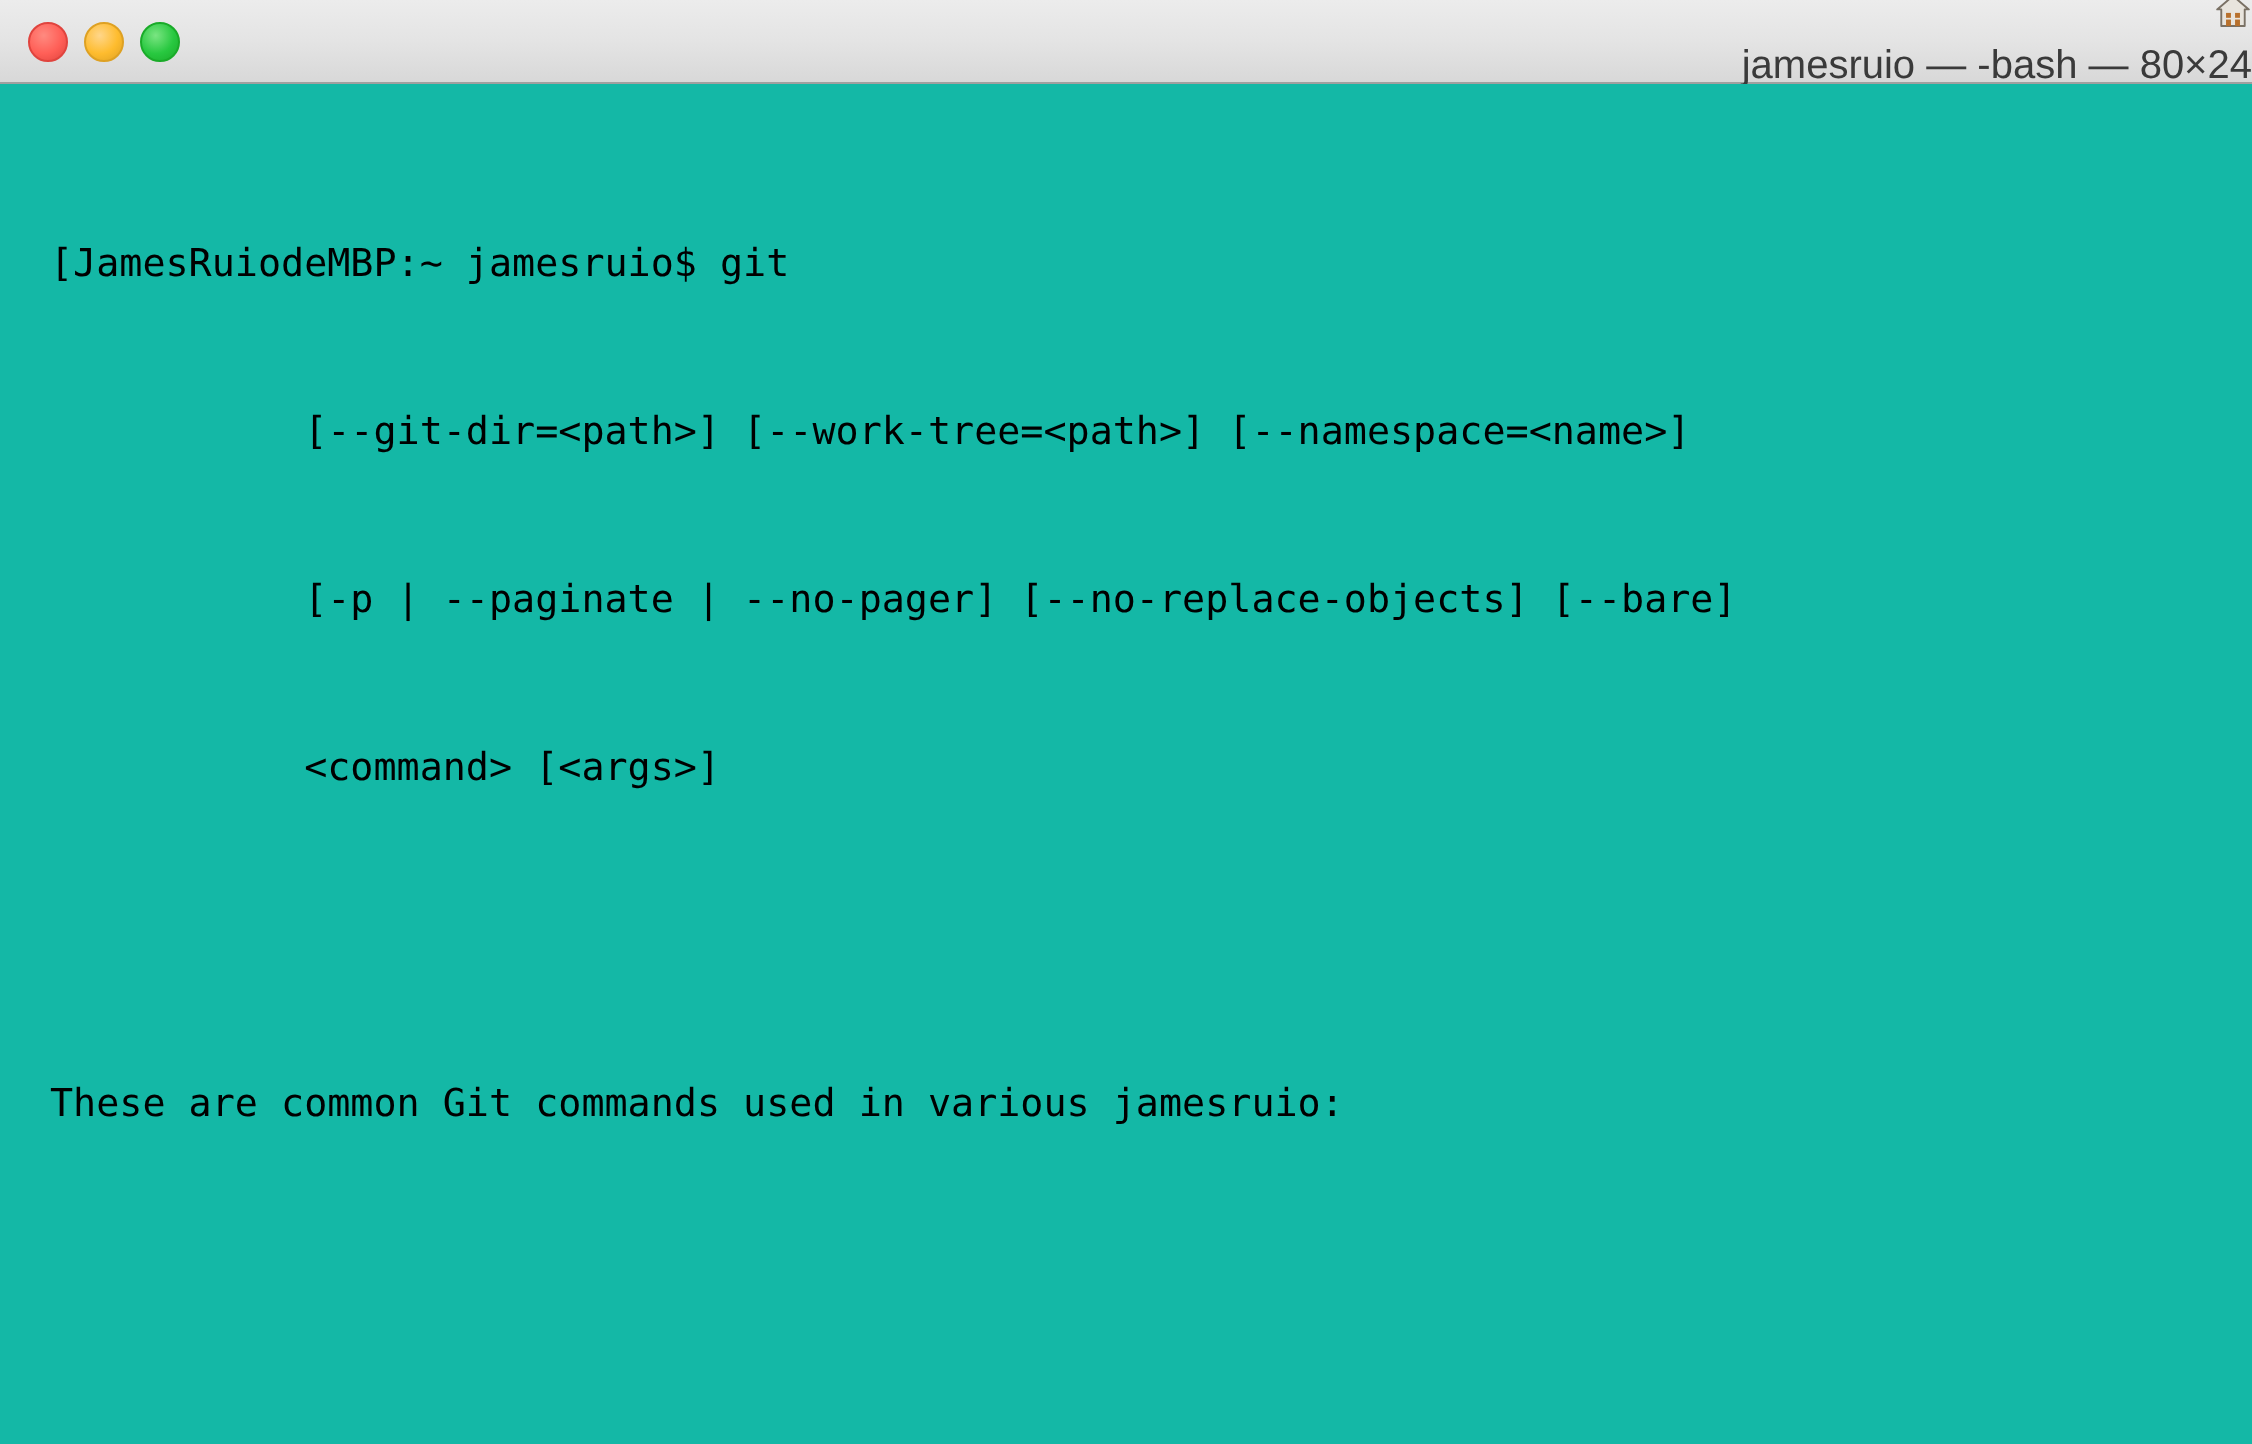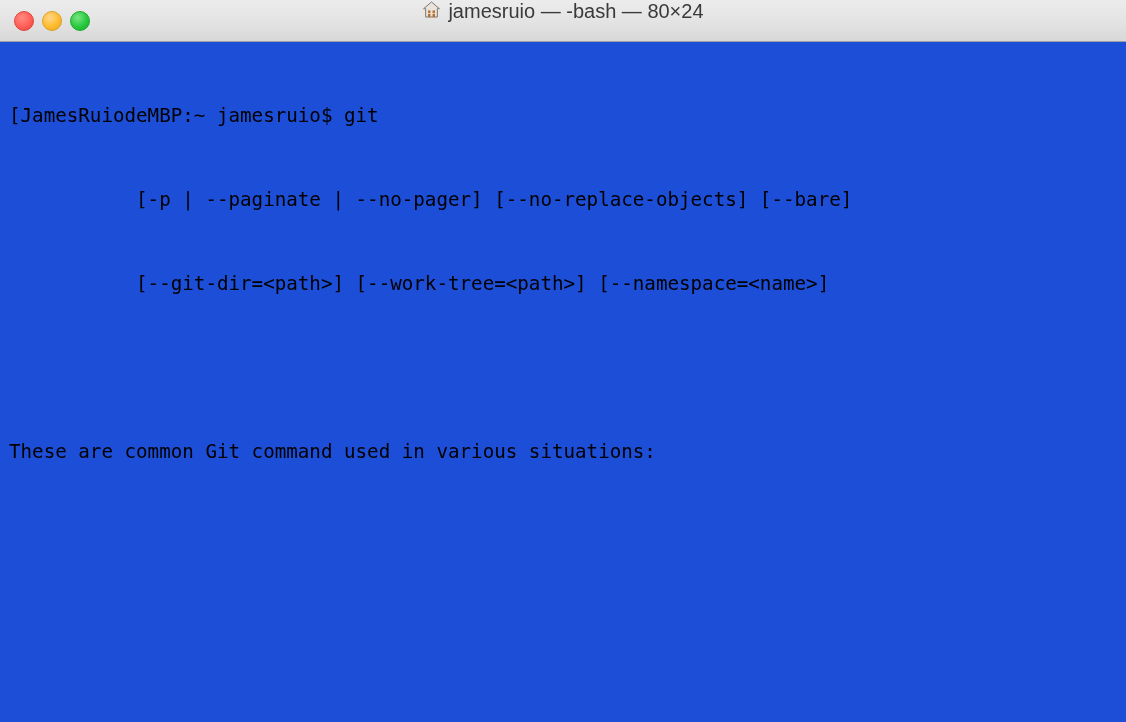--- a/index.html
+++ b/index.html
@@ -65,24 +65,25 @@
     box-sizing: border-box;
   }
 
   #title-center {
     position: absolute;
     left: 0;
     right: 0;
     top: 0;
     bottom: 0;
     display: flex;
-    align-items: flex-start;
+    align-items: flex-end;
     justify-content: center;
     gap: 7px;
     pointer-events: none;
+    flex-direction: column;
   }
 
   #home-icon {
     width: 19px;
     height: 19px;
     display: block;
     flex: 0 0 auto;
   }
 
   #title-text {
@@ -90,24 +91,24 @@
     font-size: 20px;
     font-weight: 400;
     color: #3a3a3a;
     letter-spacing: 0px;
     white-space: pre;
   }
 
   
   #terminal {
     flex: 1 1 auto;
-    background: #1d4ed8;
+    background: #14b8a6;
     overflow: hidden;
     position: relative;
-    padding: 0;
+    padding: 16px;
   }
 
   #screen {
     font-family: "DejaVu Sans Mono", monospace;
     font-size: 19.2px;
     line-height: 28px;
     color: #000000;
     white-space: pre;
     padding-left: 9px;
     padding-top: 4px;
@@ -143,24 +144,25 @@
         <rect x="13.3" y="17.4" width="3.1" height="4.1" fill="#b8702c"></rect>
       </svg>
       <span id="title-text">jamesruio — -bash — 80×24</span>
     </div>
 
   </div>
 
   <div id="terminal">
     <div id="screen">
       <div class="line">[JamesRuiodeMBP:~ jamesruio$ git</div>
+      <div class="line">           [--git-dir=&lt;path&gt;] [--work-tree=&lt;path&gt;] [--namespace=&lt;name&gt;]</div>
       <div class="line">           [-p | --paginate | --no-pager] [--no-replace-objects] [--bare]</div>
-      <div class="line">           [--git-dir=&lt;path&gt;] [--work-tree=&lt;path&gt;] [--namespace=&lt;name&gt;]</div>
+      <div class="line">           &lt;command&gt; [&lt;args&gt;]</div>
       <div class="line"></div>
-      <div class="line">These are common Git command used in various situations:</div>
+      <div class="line">These are common Git commands used in various jamesruio:</div>
       
       
       
       
       
       
       
       
       
       

